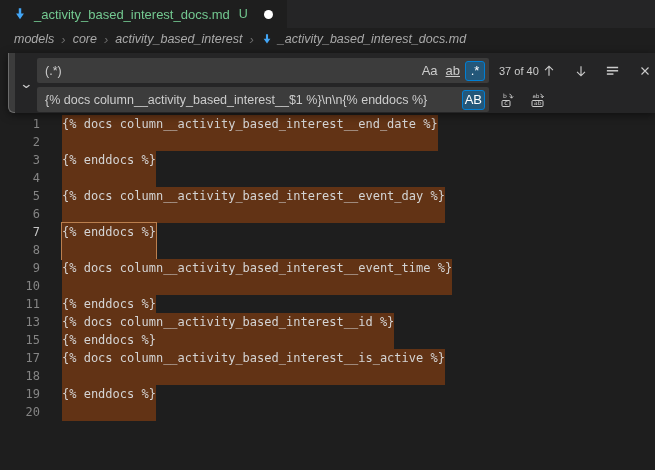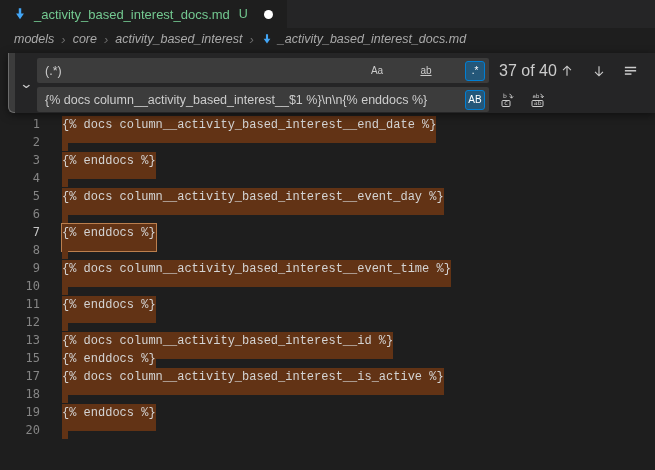--- a/index.html
+++ b/index.html
@@ -22,41 +22,41 @@
     display:flex; align-items:center; padding-left:14px; font-size:12.5px; color:#a9a9a9; gap:6px; white-space:nowrap;font-style:italic; }
   .bc-sep { color:#6e6e6e; font-size:13px; padding:0 1px; }
   .breadcrumb .md-icon { margin-right:-1px; }
   
   .editor { position:absolute; top:50px; left:0; right:0; bottom:0; overflow:hidden; }
   .code-lines { padding-top:65px; font-family:"DejaVu Sans Mono", monospace; font-size:12px; line-height:18px; }
   .code-line { display:flex; height:18px; white-space:pre; }
   .line-number { width:40px; text-align:right; color:#858585; flex:none; }
   .line-number.active { color:#c6c6c6; }
   .line-text { margin-left:22px; color:#d4d4d4; }
-  .match { background:var(--match-bg); display:inline-block; height:27px;font-family:Liberation Mono, monospace; }
+  .match { background:var(--match-bg); display:inline-block; height:36px; }
   .match.current { box-shadow:0 0 0 1px var(--match-border); }
   .empty-match { background:var(--match-bg); display:inline-block; width:6px; height:18px; }
   
   .find-widget { position:absolute; top:53px; left:8px; right:0; height:60px; background:#252526;
     border-bottom-left-radius:6px; box-shadow:0 2px 8px rgba(0,0,0,.5); display:flex; z-index:5; }
   .sash { position:absolute; left:0; top:0; bottom:0; width:7px; background:#3c3c3c;
     border-left:1px solid #6b6b6b; border-bottom:1px solid #6b6b6b; border-bottom-left-radius:6px; }
   .toggle-col { width:29px; flex:none; display:flex; align-items:center; justify-content:center; padding-left:7px; }
   .chev { font-size:13px; color:#cccccc; transform:scaleX(1.3); cursor:pointer; }
   .fw-rows { flex:1; padding:5px 0 0 0; }
   .fw-row { display:flex; align-items:center; height:25px; margin-bottom:4px; }
   .fw-input { position:relative; width:452px; height:25px; background:#3c3c3c; border-radius:2px;
     display:flex; align-items:center; padding:0 4px 0 8px; flex:none; }
   .fw-input .value { font-size:12.5px; color:#cccccc; white-space:pre; overflow:hidden; flex:1; }
   .opts { display:flex; align-items:center; gap:2px; margin-left:4px; }
   .opt { min-width:20px; height:20px; border-radius:3px; border:1px solid transparent;
-    display:flex; align-items:center; justify-content:center; font-size:10px; color:#cccccc; cursor:pointer; padding:0 2px;margin-left:27px; }
+    display:flex; align-items:center; justify-content:center; font-size:13px; color:#cccccc; cursor:pointer; padding:0 2px; }
   .opt.word { text-decoration:underline; }
   .opt.active { background:var(--opt-active-bg); border-color:var(--accent); color:#ffffff; }
-  .fw-count { font-size:16px; color:#cccccc; margin-left:10px; white-space:nowrap; }
+  .fw-count { font-size:11px; color:#cccccc; margin-left:10px; white-space:nowrap; }
   .fw-actions { margin-left:auto; display:flex; align-items:center; gap:12px; margin-right:8px; }
   .icon-btn { width:20px; height:20px; display:flex; align-items:center; justify-content:center;
     color:#cccccc; border-radius:3px; cursor:pointer; font-size:15px; }
   .replace-actions { display:flex; align-items:center; gap:10px; margin-left:9px; }
   svg { display:block; }
 </style>
 </head>
 <body>
 
 <div class="screen">
@@ -95,21 +95,20 @@
         <div class="code-line"><span class="line-number">2</span><span class="line-text"><span class="empty-match"></span></span></div>
         <div class="code-line"><span class="line-number">3</span><span class="line-text"><span class="match">{% enddocs %}</span></span></div>
         <div class="code-line"><span class="line-number">4</span><span class="line-text"><span class="empty-match"></span></span></div>
         <div class="code-line"><span class="line-number">5</span><span class="line-text"><span class="match">{% docs column__activity_based_interest__event_day %}</span></span></div>
         <div class="code-line"><span class="line-number">6</span><span class="line-text"><span class="empty-match"></span></span></div>
         <div class="code-line"><span class="line-number active">7</span><span class="line-text"><span class="match current">{% enddocs %}</span></span></div>
         <div class="code-line"><span class="line-number">8</span><span class="line-text"><span class="empty-match"></span></span></div>
         <div class="code-line"><span class="line-number">9</span><span class="line-text"><span class="match">{% docs column__activity_based_interest__event_time %}</span></span></div>
         <div class="code-line"><span class="line-number">10</span><span class="line-text"><span class="empty-match"></span></span></div>
         <div class="code-line"><span class="line-number">11</span><span class="line-text"><span class="match">{% enddocs %}</span></span></div>
-        <div class="code-line"><span class="line-number">12</span><span class="line-text"><span class="empty-match"></span></span></div>
         <div class="code-line"><span class="line-number">13</span><span class="line-text"><span class="match">{% docs column__activity_based_interest__id %}</span></span></div>
         <div class="code-line"><span class="line-number">15</span><span class="line-text"><span class="match">{% enddocs %}</span></span></div>
         <div class="code-line"><span class="line-number">17</span><span class="line-text"><span class="match">{% docs column__activity_based_interest__is_active %}</span></span></div>
         <div class="code-line"><span class="line-number">18</span><span class="line-text"><span class="empty-match"></span></span></div>
         <div class="code-line"><span class="line-number">19</span><span class="line-text"><span class="match">{% enddocs %}</span></span></div>
         <div class="code-line"><span class="line-number">20</span><span class="line-text"><span class="empty-match"></span></span></div>
       </div>
   </div>
 
   <div class="find-widget">

